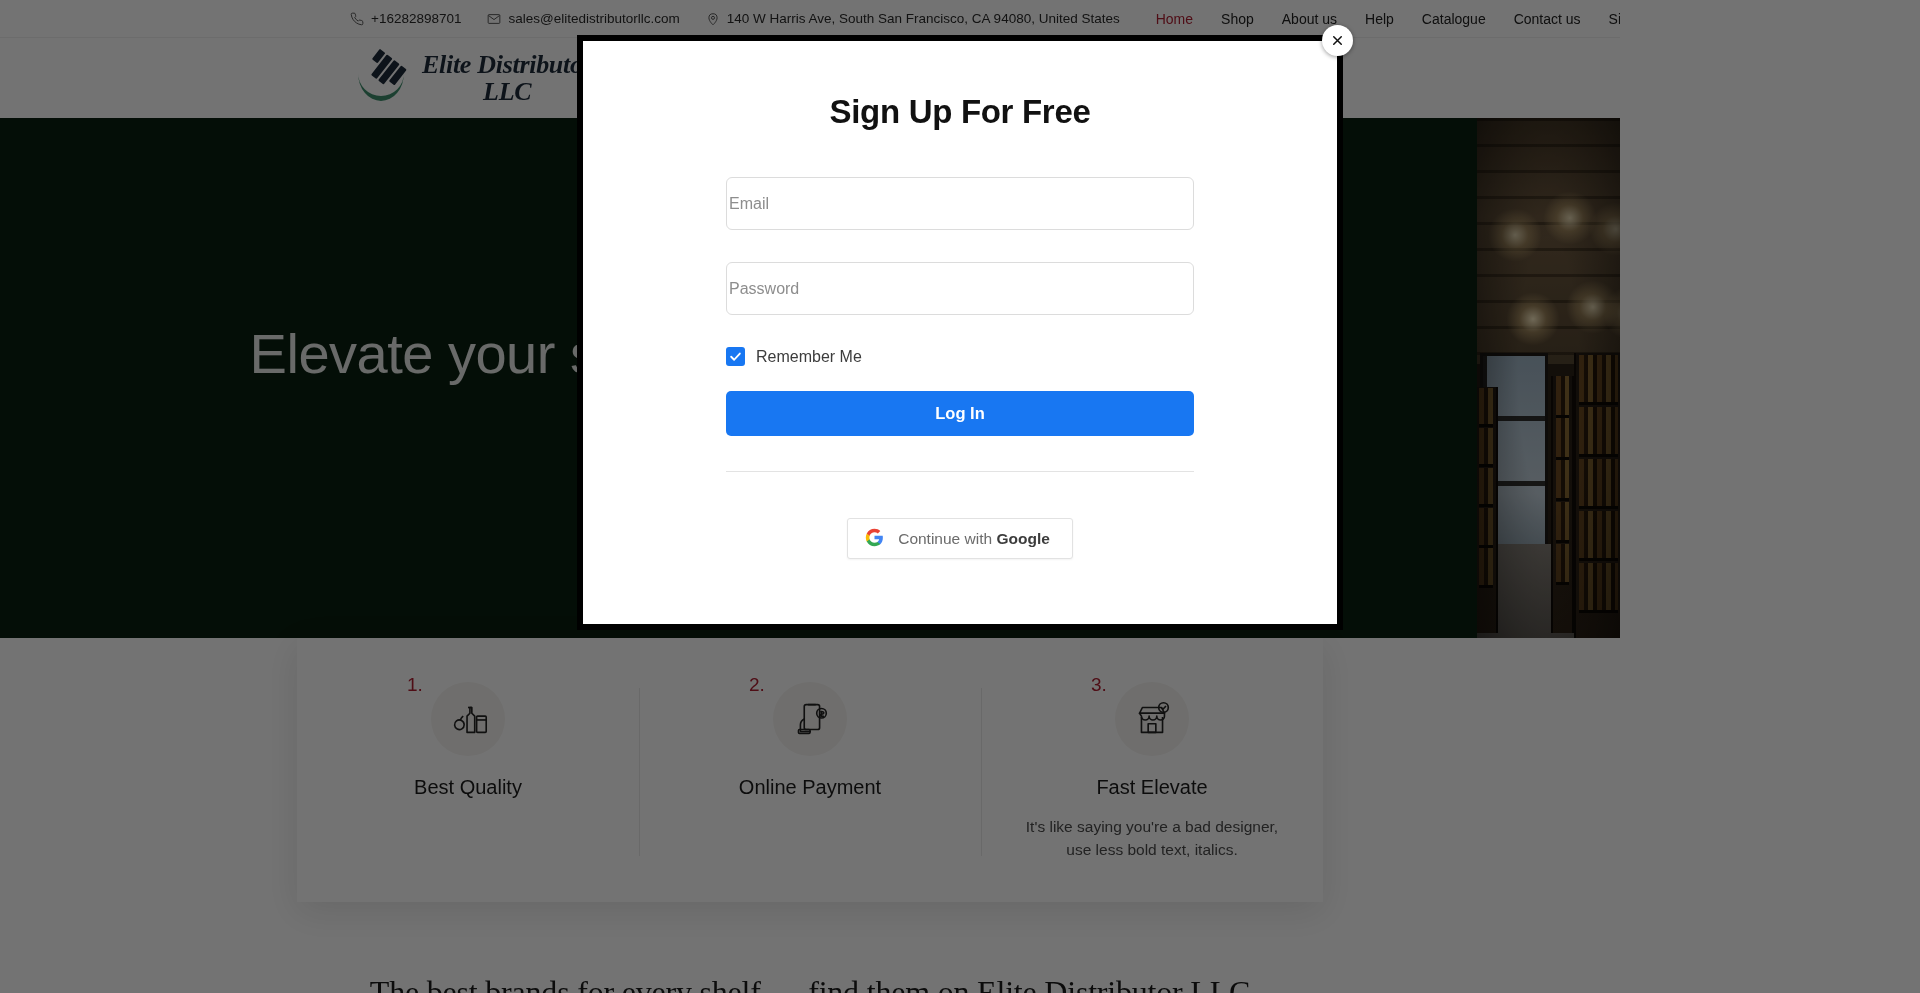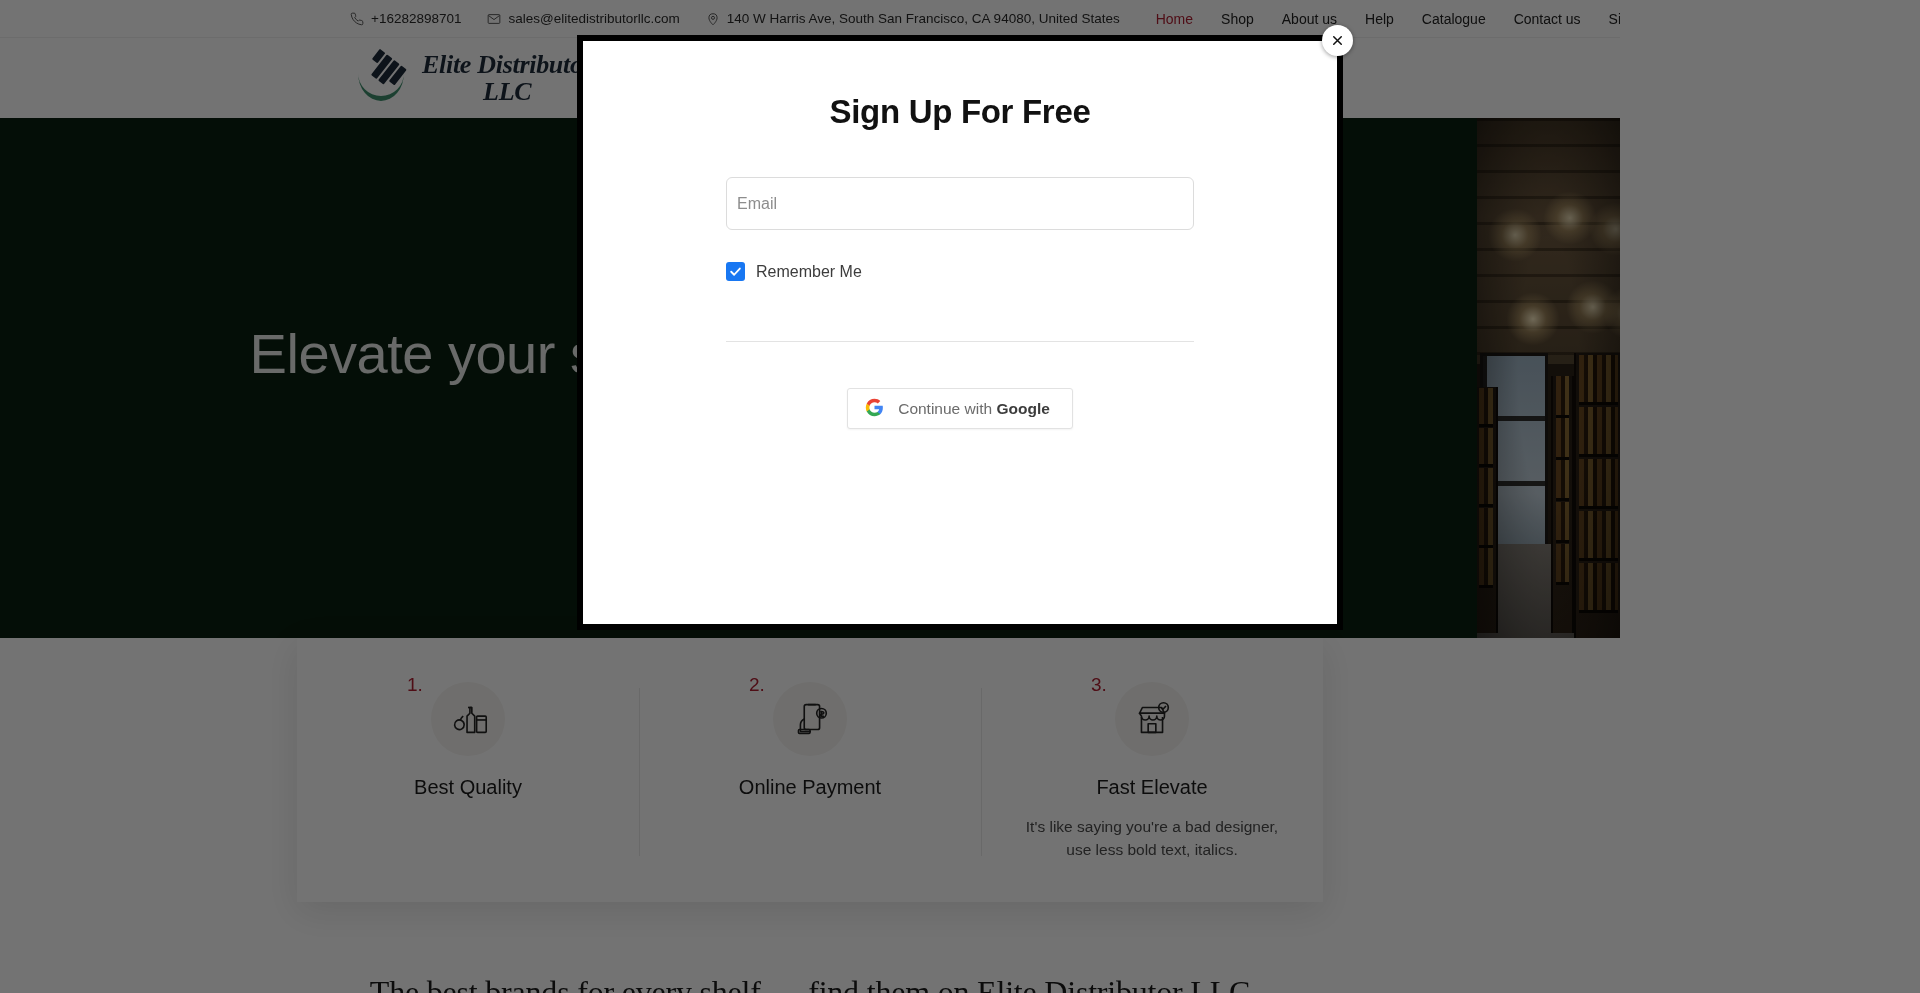--- a/index.html
+++ b/index.html
@@ -293,21 +293,21 @@
     font-weight: bold;
     color: #111111;
     letter-spacing: -0.3px;
     margin-bottom: 46px;
   }
   .m-field {
     width: 468px;
     height: 53px;
     border: 1px solid #dcdcdc;
     border-radius: 6px;
-    padding: 0 10px;
+    padding: 0 2px;
     font-size: 16px;
     color: #333;
     outline: none;
     background: #fff;
     font-family: "Liberation Sans", sans-serif;
     margin-bottom: 32px;
   }
   .m-field::placeholder { color: #8d8d8d; }
 
   .m-remember {
@@ -598,30 +598,32 @@
     <svg viewBox="0 0 24 24" fill="none" stroke-width="2.4" stroke-linecap="round">
       <path d="M6 6l12 12M18 6L6 18"></path>
     </svg>
   </button>
 
   <div class="modal-body">
     <div class="modal-title">Sign Up For Free</div>
 
     <input class="m-field" type="email" placeholder="Email" style="">
 
+    <input class="m-field" type="password" placeholder="Password" style="">
 
     <div class="m-remember">
       <span class="m-check">
         <svg viewBox="0 0 24 24" fill="none" stroke="#ffffff" stroke-width="3.4" stroke-linecap="round" stroke-linejoin="round">
           <path d="M4 12.5l5.5 5.5L20 6.5"></path>
         </svg>
       </span>
       <label>Remember Me</label>
     </div>
 
+    <button class="m-login">Log In</button>
 
     <div class="m-divider"></div>
 
     <button class="m-google">
       <span>
         <svg width="19" height="19" viewBox="0 0 48 48">
           <path fill="#4285F4" d="M45.1 24.5c0-1.6-.1-3.2-.4-4.7H24v8.9h11.8c-.5 2.8-2 5.1-4.4 6.7v5.5h7.1c4.2-3.8 6.6-9.5 6.6-16.4z"></path>
           <path fill="#34A853" d="M24 46c5.9 0 10.9-2 14.5-5.3l-7.1-5.5c-2 1.3-4.5 2.1-7.4 2.1-5.7 0-10.5-3.8-12.2-9H4.5v5.7C8.1 41.2 15.5 46 24 46z"></path>
           <path fill="#FBBC05" d="M11.8 28.3c-.4-1.3-.7-2.7-.7-4.3s.3-3 .7-4.3v-5.7H4.5A22 22 0 0 0 2 24c0 3.6.9 6.9 2.5 9.9l7.3-5.6z"></path>
           <path fill="#EA4335" d="M24 10.8c3.2 0 6.1 1.1 8.4 3.3l6.3-6.3C34.9 4.2 29.9 2 24 2 15.5 2 8.1 6.8 4.5 13.9l7.3 5.7c1.7-5.2 6.5-8.8 12.2-8.8z"></path>

